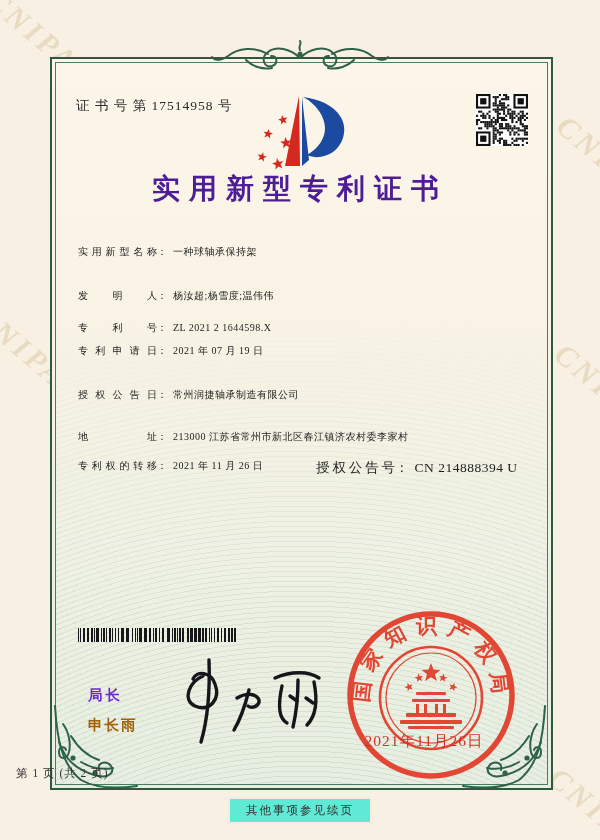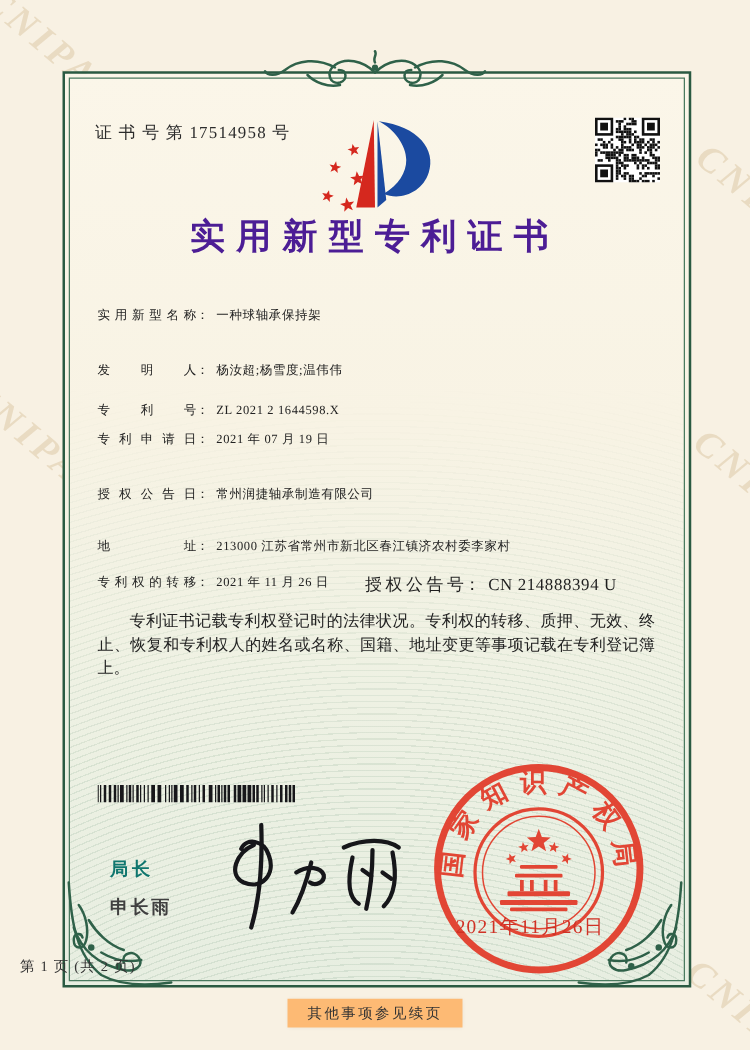--- a/index.html
+++ b/index.html
@@ -23,31 +23,31 @@
   .ornament-fill{fill:#2f6149;stroke:none;}
   
   .certno{left:76px;top:97px;font-size:13.5px;letter-spacing:1px;color:#2b2b2b;}
   .title{left:0;top:170px;width:600px;text-align:center;font-size:28px;font-weight:bold;
          letter-spacing:9px;color:#4c1d95;}
   .row{left:78px;font-size:10px;color:#222;white-space:nowrap;}
   .lbl{display:inline-block;width:79px;text-align:justify;text-align-last:justify;
        vertical-align:top;}
   .colon{display:inline-block;}
   .val{display:inline-block;margin-left:6px;letter-spacing:0.5px;}
-  .row2{left:292px;font-size:13.5px;white-space:nowrap;text-decoration:underline;}
+  .row2{left:316px;font-size:13.5px;white-space:nowrap;text-decoration:underline;}
   .paras{left:78px;top:488px;width:446px;font-size:12.8px;line-height:1.46;text-align:justify;
          color:#222;}
   .paras p{margin:0;text-indent:2em;}
   .sig-title{left:88px;top:686px;font-size:14.5px;font-weight:bold;letter-spacing:3px;
-             font-family:"Liberation Sans","DejaVu Sans",sans-serif;color:#0f766e;}
+             font-family:"Liberation Sans","DejaVu Sans",sans-serif;color:#6d28d9;}
   .sig-name{left:88px;top:716px;font-size:14.5px;font-weight:bold;letter-spacing:2px;
-            font-family:"Liberation Sans","DejaVu Sans",sans-serif;color:#404040;}
+            font-family:"Liberation Sans","DejaVu Sans",sans-serif;color:#a16207;}
   .pageinfo{left:16px;top:766px;width:551px;text-align:left;font-size:11.5px;color:#333;
             letter-spacing:1px;}
-  .note{left:50%;top:799px;transform:translateX(-50%);background:#fdba74;padding:4px 16px;
+  .note{left:50%;top:799px;transform:translateX(-50%);background:#5eead4;padding:4px 16px;
         font-size:11.5px;letter-spacing:2px;color:#333;box-shadow:0 0 4px rgba(0,0,0,0.06);}
 </style>
 </head>
 <body>
 
 <div class="wm" style="left:-22px;top:14px;">CNIPA</div>
 <div class="wm" style="left:548px;top:140px;">CNIPA</div>
 <div class="wm light" style="left:368px;top:258px;">CNIPA</div>
 <div class="wm" style="left:-34px;top:330px;">CNIPA</div>
 <div class="wm" style="left:546px;top:368px;">CNIPA</div>
@@ -352,21 +352,20 @@
   <span class="lbl">地址</span><span class="colon">：</span><span class="val">213000 江苏省常州市新北区春江镇济农村委李家村</span>
 </div>
 <div class="abs row" style="top:459px;">
   <span class="lbl">专利权的转移</span><span class="colon">：</span><span class="val">2021 年 11 月 26 日</span>
 </div>
 <div class="abs row2" style="top:459px;">
   <span class="lbl">授权公告号</span><span class="colon">：</span><span class="val">CN 214888394 U</span>
 </div>
 
 <div class="abs paras">
-  <p>专利证书记载专利权登记时的法律状况。专利权的转移、质押、无效、终止、恢复和专利权人的姓名或名称、国籍、地址变更等事项记载在专利登记簿上。</p>
 </div>
 
 <svg class="abs" style="left:78px;top:628px;" width="160" height="14" viewBox="0 0 160 14" id="barcode">
     <rect x="0" y="0" width="1" height="14" fill="#17171a"></rect>
     <rect x="2" y="0" width="1" height="14" fill="#17171a"></rect>
     <rect x="5" y="0" width="2" height="14" fill="#17171a"></rect>
     <rect x="9" y="0" width="2" height="14" fill="#17171a"></rect>
     <rect x="13" y="0" width="2" height="14" fill="#17171a"></rect>
     <rect x="16" y="0" width="1" height="14" fill="#17171a"></rect>
     <rect x="18" y="0" width="3" height="14" fill="#17171a"></rect>

